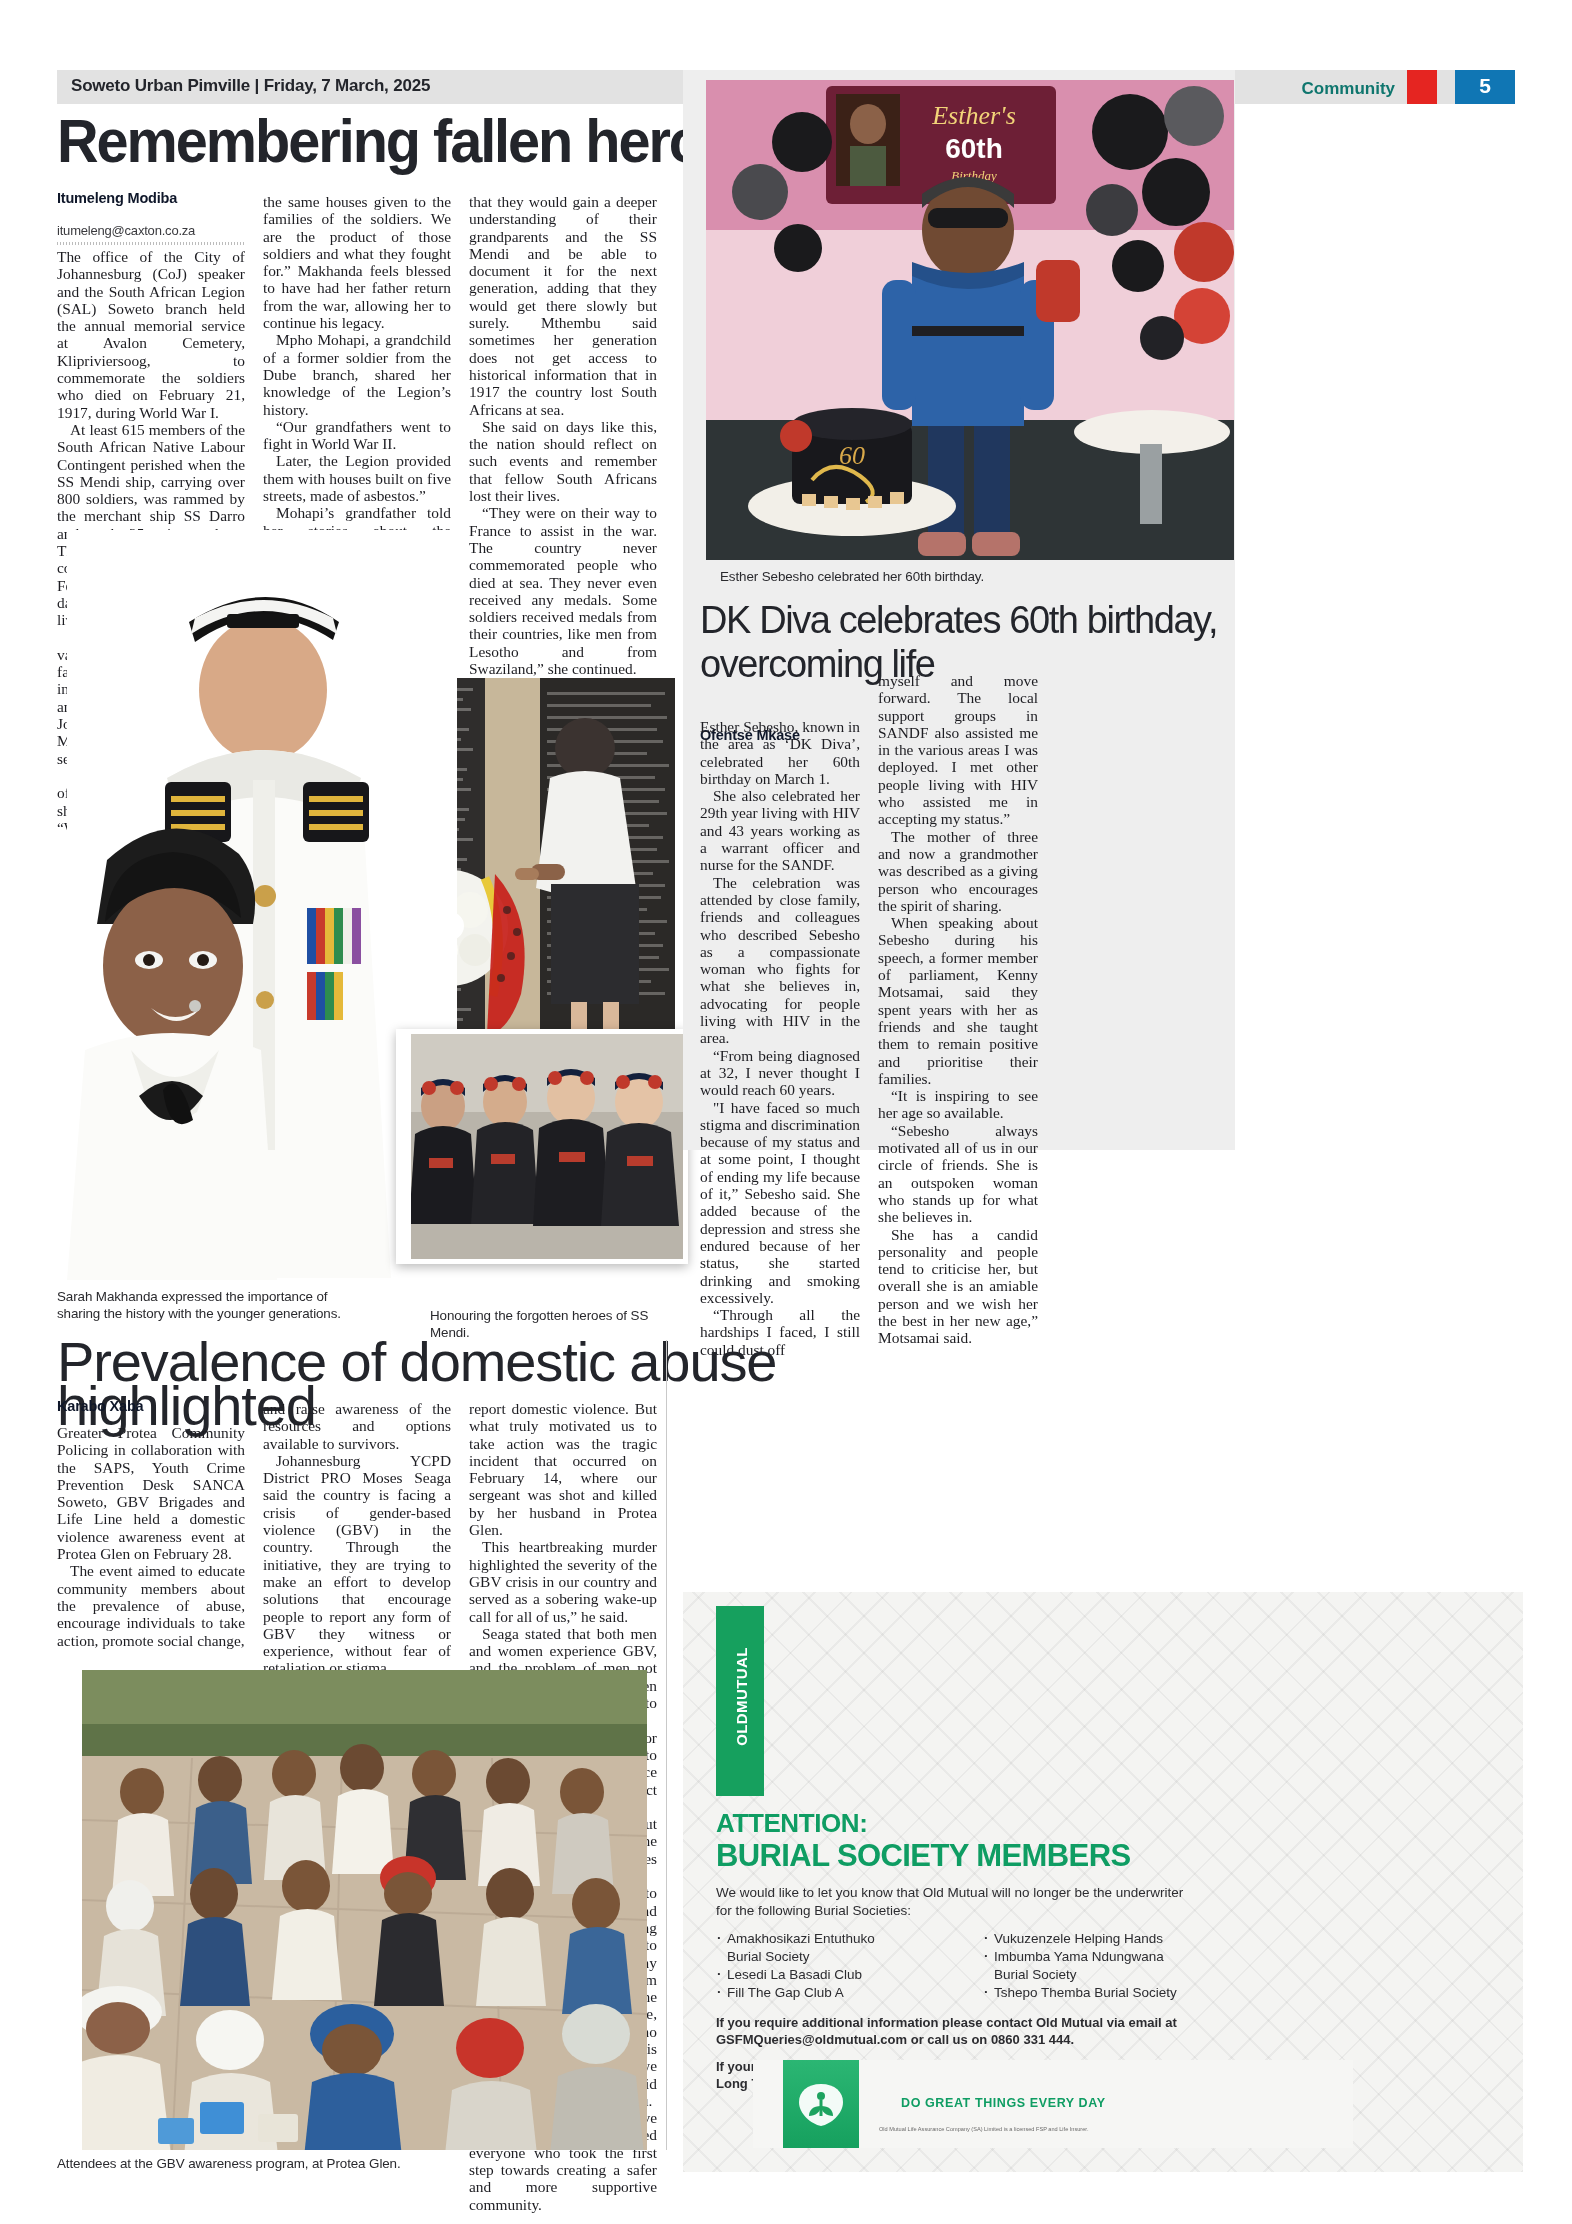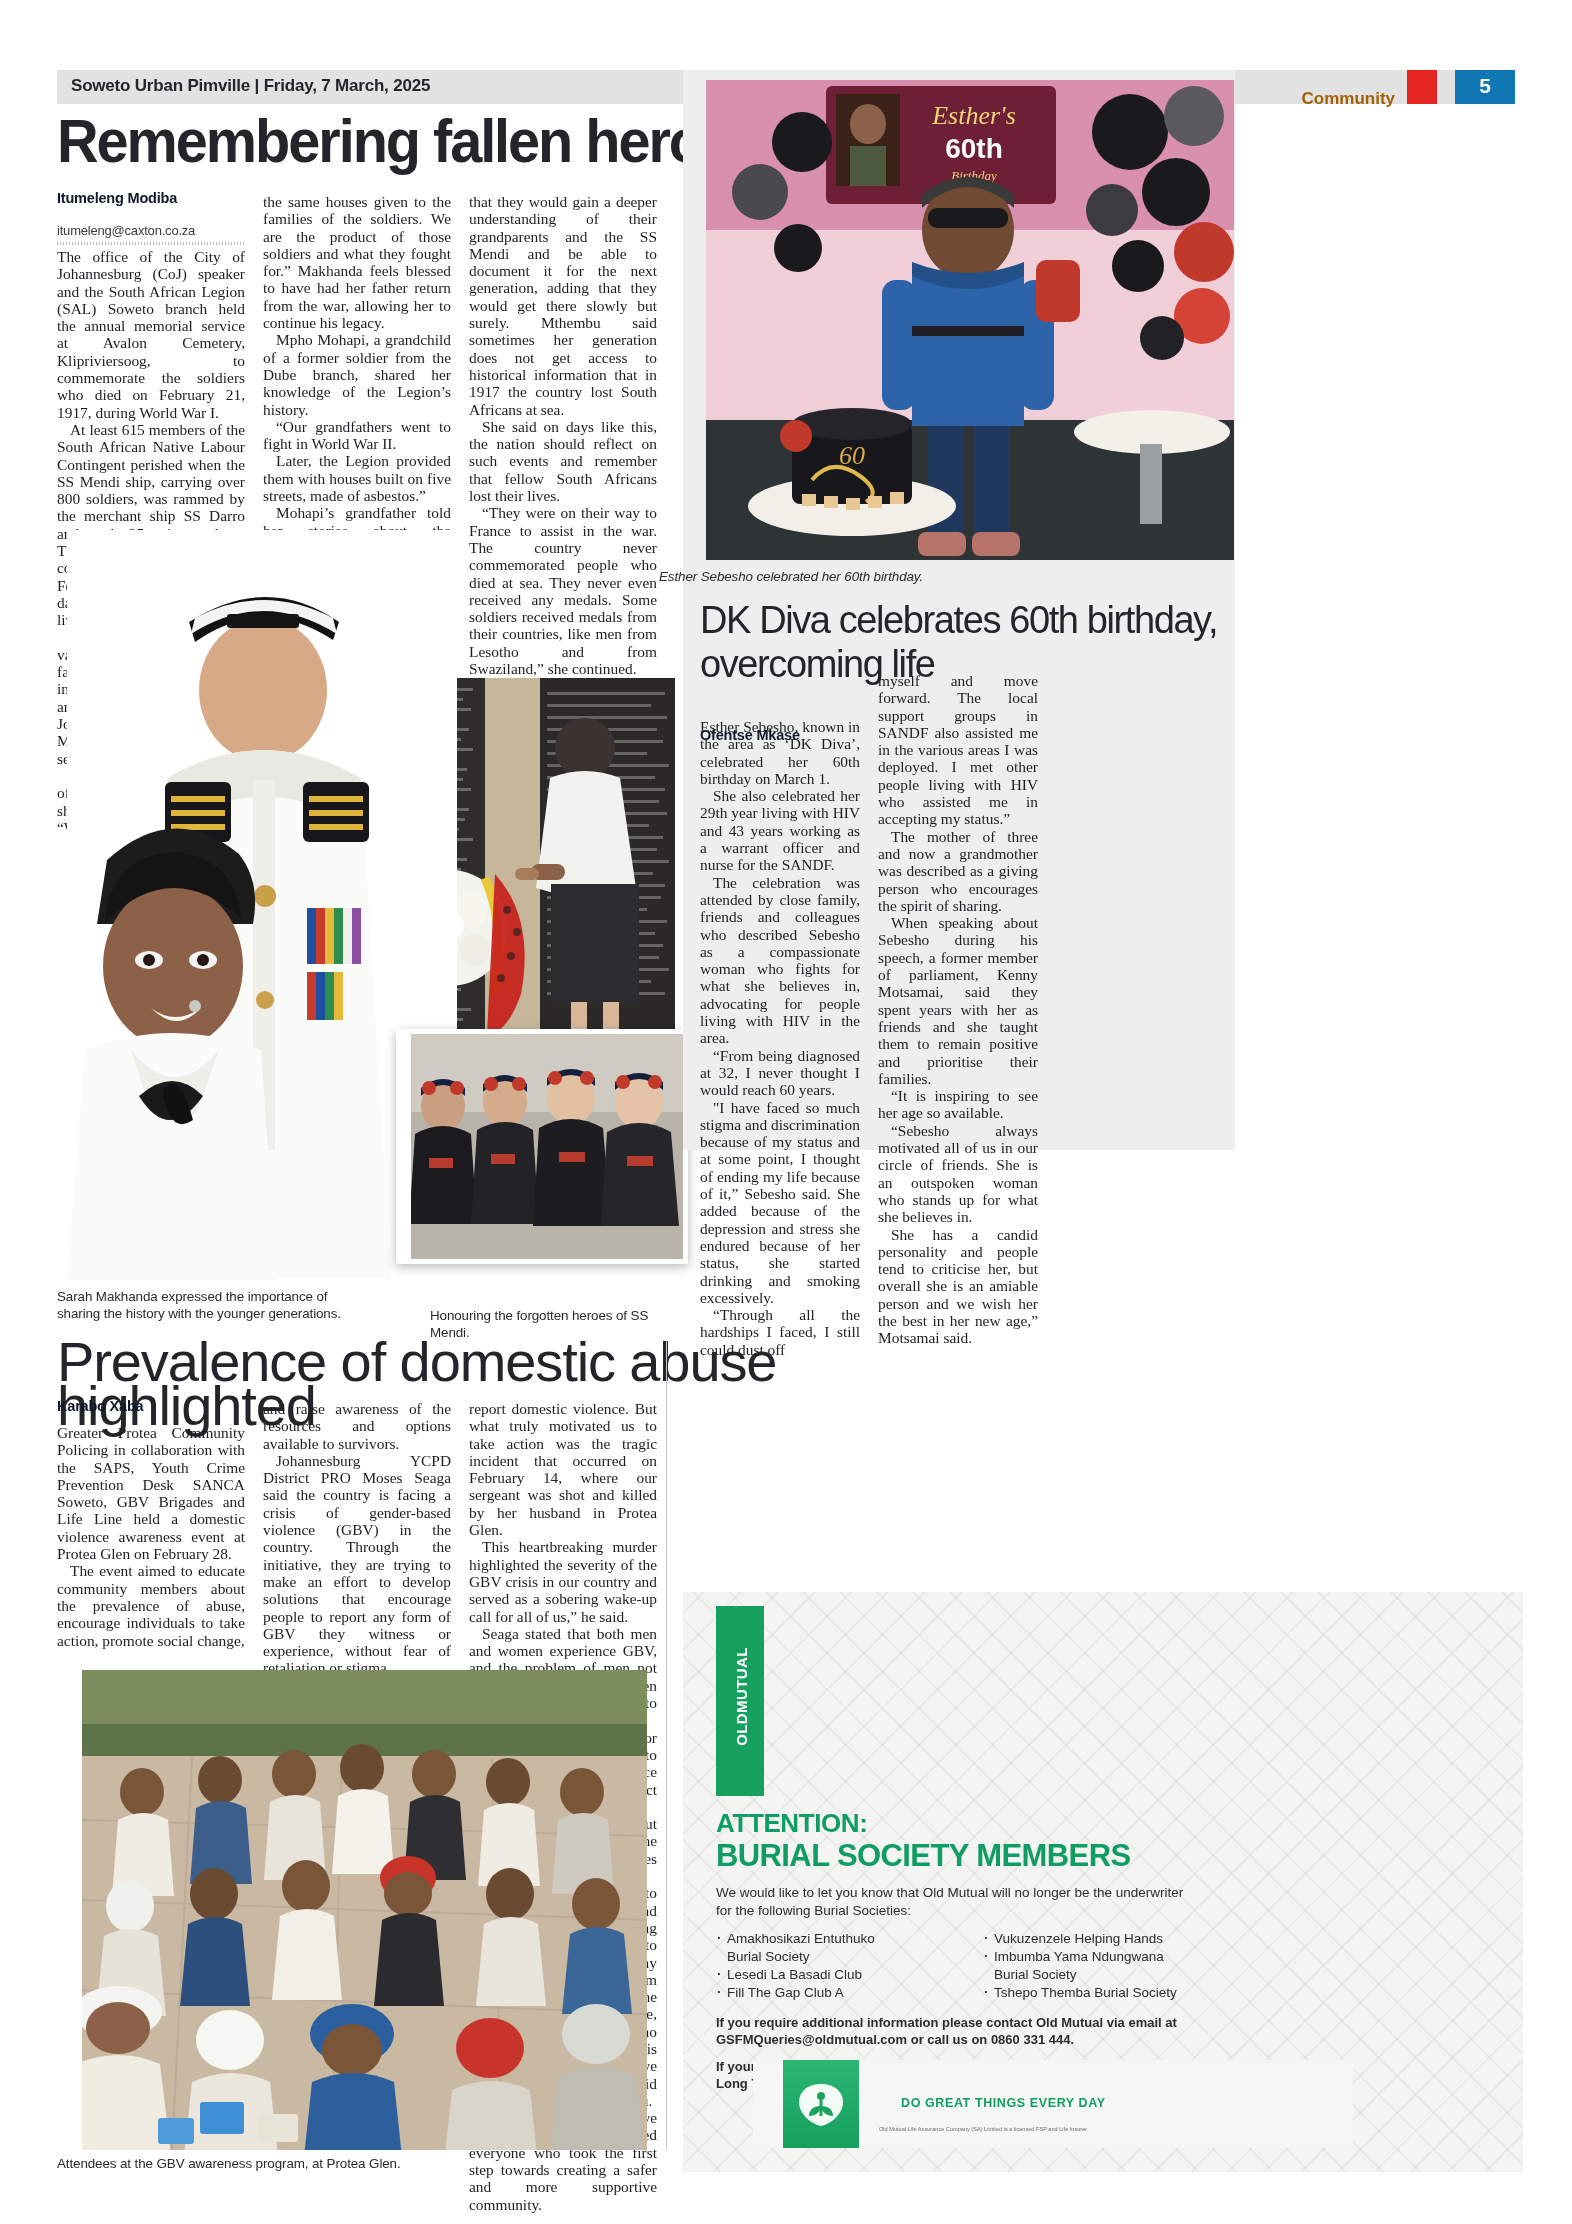--- a/index.html
+++ b/index.html
@@ -1,21 +1,21 @@
 <!DOCTYPE html>
 <html><head>
 <meta charset="utf-8">
 <style>
   html,body{margin:0;padding:0;background:#ffffff;}
   body{width:1572px;height:2224px;position:relative;font-family:"Liberation Serif",serif;color:#1d1d22;overflow:hidden;}
 
   
   #masthead{position:absolute;left:57px;top:70px;width:1458px;height:34px;background:#e2e2e2;}
   #masthead .mh-text{position:absolute;left:14px;top:6px;font-family:"Liberation Sans",sans-serif;font-size:17px;font-weight:600;letter-spacing:-.2px;color:#23252b;}
-  #masthead .mh-section{position:absolute;right:120px;top:19px;font-family:"Liberation Sans",sans-serif;font-size:17px;font-weight:700;color:#a16207;}
+  #masthead .mh-section{position:absolute;right:120px;top:9px;font-family:"Liberation Sans",sans-serif;font-size:17px;font-weight:700;color:#0f766e;}
   #masthead .mh-redbox{position:absolute;right:78px;top:0;width:30px;height:34px;background:#e52521;}
   #masthead .mh-pagebox{position:absolute;right:0px;top:0;width:60px;height:34px;background:#1076b4;}
   #masthead .mh-pagenum{position:absolute;right:0px;top:4px;width:60px;text-align:center;font-family:"Liberation Sans",sans-serif;font-size:21px;font-weight:700;color:#ffffff;}
 
   
   #headline-main{position:absolute;left:57px;top:108px;width:880px;font-family:"Liberation Sans",sans-serif;font-weight:700;font-size:62px;line-height:66px;letter-spacing:-2.2px;color:#23252b;transform:scaleX(.93);transform-origin:left top;}
 
   
   .byline-name{font-family:"Liberation Sans",sans-serif;font-weight:700;font-size:14.5px;color:#0f172a;letter-spacing:-.2px;}
   .byline-mail{font-family:"Liberation Sans",sans-serif;font-size:13px;color:#3a3a3e;letter-spacing:-.2px;margin-top:17px;}
@@ -370,21 +370,21 @@
         <rect x="184" y="412" width="14" height="12"></rect>
       </g>
     </g>
     <g>
       <ellipse cx="446" cy="352" rx="78" ry="22" fill="#f3f0ea"></ellipse>
       <rect x="434" y="364" width="22" height="80" fill="#9aa0a2"></rect>
     </g>
   </svg>
 </div>
 
-<div class="cap" style="left:659px;top:568px;width:500px;font-style:italic;">Esther Sebesho celebrated her 60th birthday.</div>
+<div class="cap" style="left:720px;top:568px;width:500px;">Esther Sebesho celebrated her 60th birthday.</div>
 
 <div id="headline-dk">DK Diva celebrates 60th birthday, overcoming life</div>
 
 <div style="position:absolute;left:700px;top:711px;width:250px;margin-top:16px;">
   <div class="byline-name">Ofentse Mkase</div>
 </div>
 
 <div class="col" style="left:700px;top:718px;width:160px;">
   <p class="first">Esther Sebesho, known in the area as ‘DK Diva’, celebrated her 60th birthday on March 1.</p>
   <p>She also celebrated her 29th year living with HIV and 43 years working as a warrant officer and nurse for the SANDF.</p>

